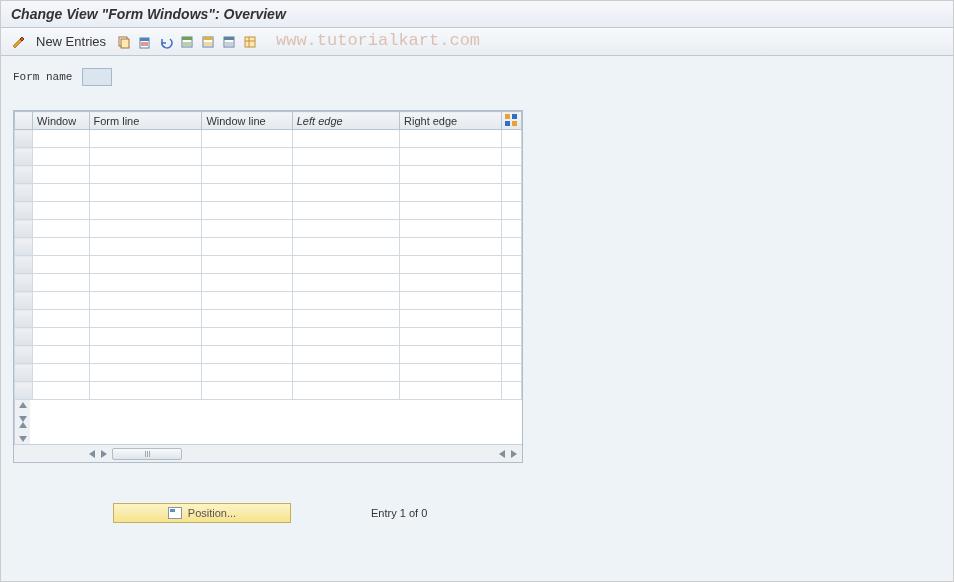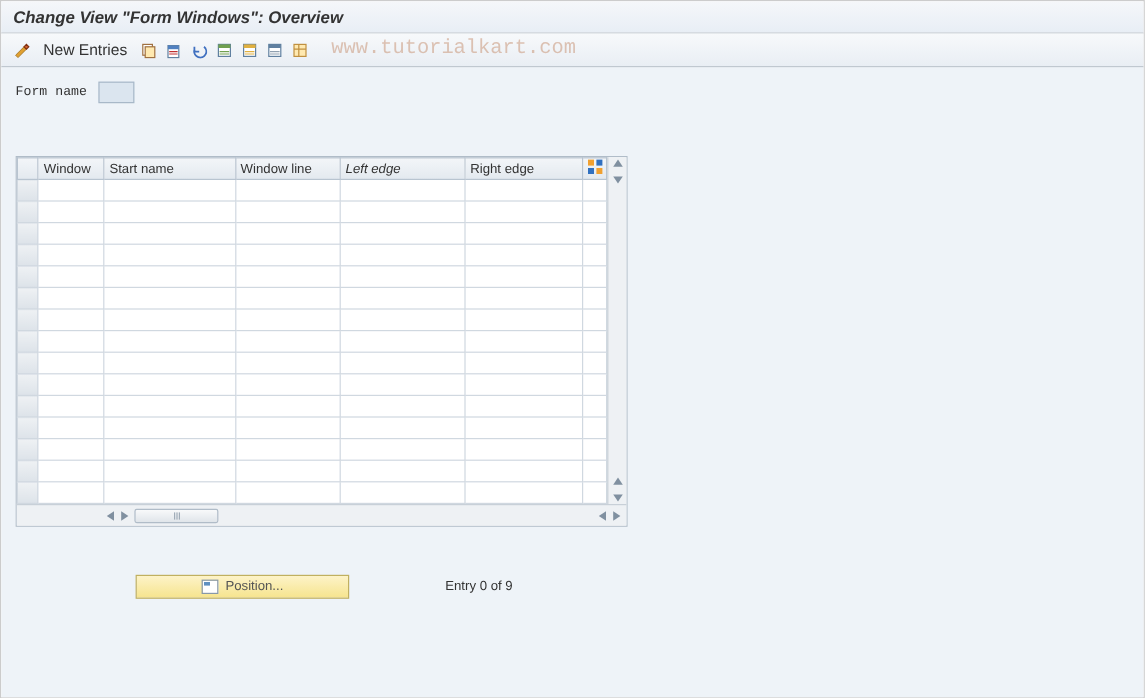--- a/index.html
+++ b/index.html
@@ -56,40 +56,41 @@
   }
   .content-area {
     background: #eef3f8;
     padding: 12px;
     height: calc(100% - 52px);
   }
   .form-row {
     display: flex;
     align-items: center;
     gap: 10px;
-    margin-bottom: 44px;
+    margin-bottom: 24px;
   }
   .form-label {
     font-family: "Courier New", monospace;
     font-size: 11px;
     color: #333;
   }
   .form-input {
     width: 30px;
     height: 18px;
     background: #dbe5ef;
     border: 1px solid #a8b8c8;
   }
   .table-container {
     width: 510px;
     border: 1px solid #b0bcc8;
     background: #fff;
   }
   .table-wrap {
     display: flex;
+    flex-direction: column;
   }
   .table-main {
     flex: 1;
   }
   table.grid {
     border-collapse: collapse;
     width: 100%;
     table-layout: fixed;
   }
   table.grid th {
@@ -280,21 +281,21 @@
   </div>
 
   <div class="table-container">
     <div class="table-wrap">
       <div class="table-main">
         <table class="grid">
           <thead>
             <tr>
               <th class="rowsel-h"></th>
               <th class="col-window">Window</th>
-              <th class="col-start">Start name</th>
+              <th class="col-start">Form line</th>
               <th class="col-final">Window line</th>
               <th class="col-left">Left edge</th>
               <th class="col-right">Right edge</th>
               <th class="settings-th"><span class="settings-ic"></span></th>
             </tr>
           </thead>
           <tbody id="grid-body">
               <tr>
                 <td class="rowsel"></td>
                 <td></td>
@@ -454,16 +455,16 @@
       <div class="arrow-left"></div>
       <div class="arrow-right"></div>
     </div>
   </div>
 
   <div class="footer-row">
     <div class="position-btn">
       <span class="pic"></span>
       <span>Position...</span>
     </div>
-    <span class="entry-text">Entry 0 of 9</span>
+    <span class="entry-text">Entry 1 of 0</span>
   </div>
 
 </div>
 
 </body></html>

